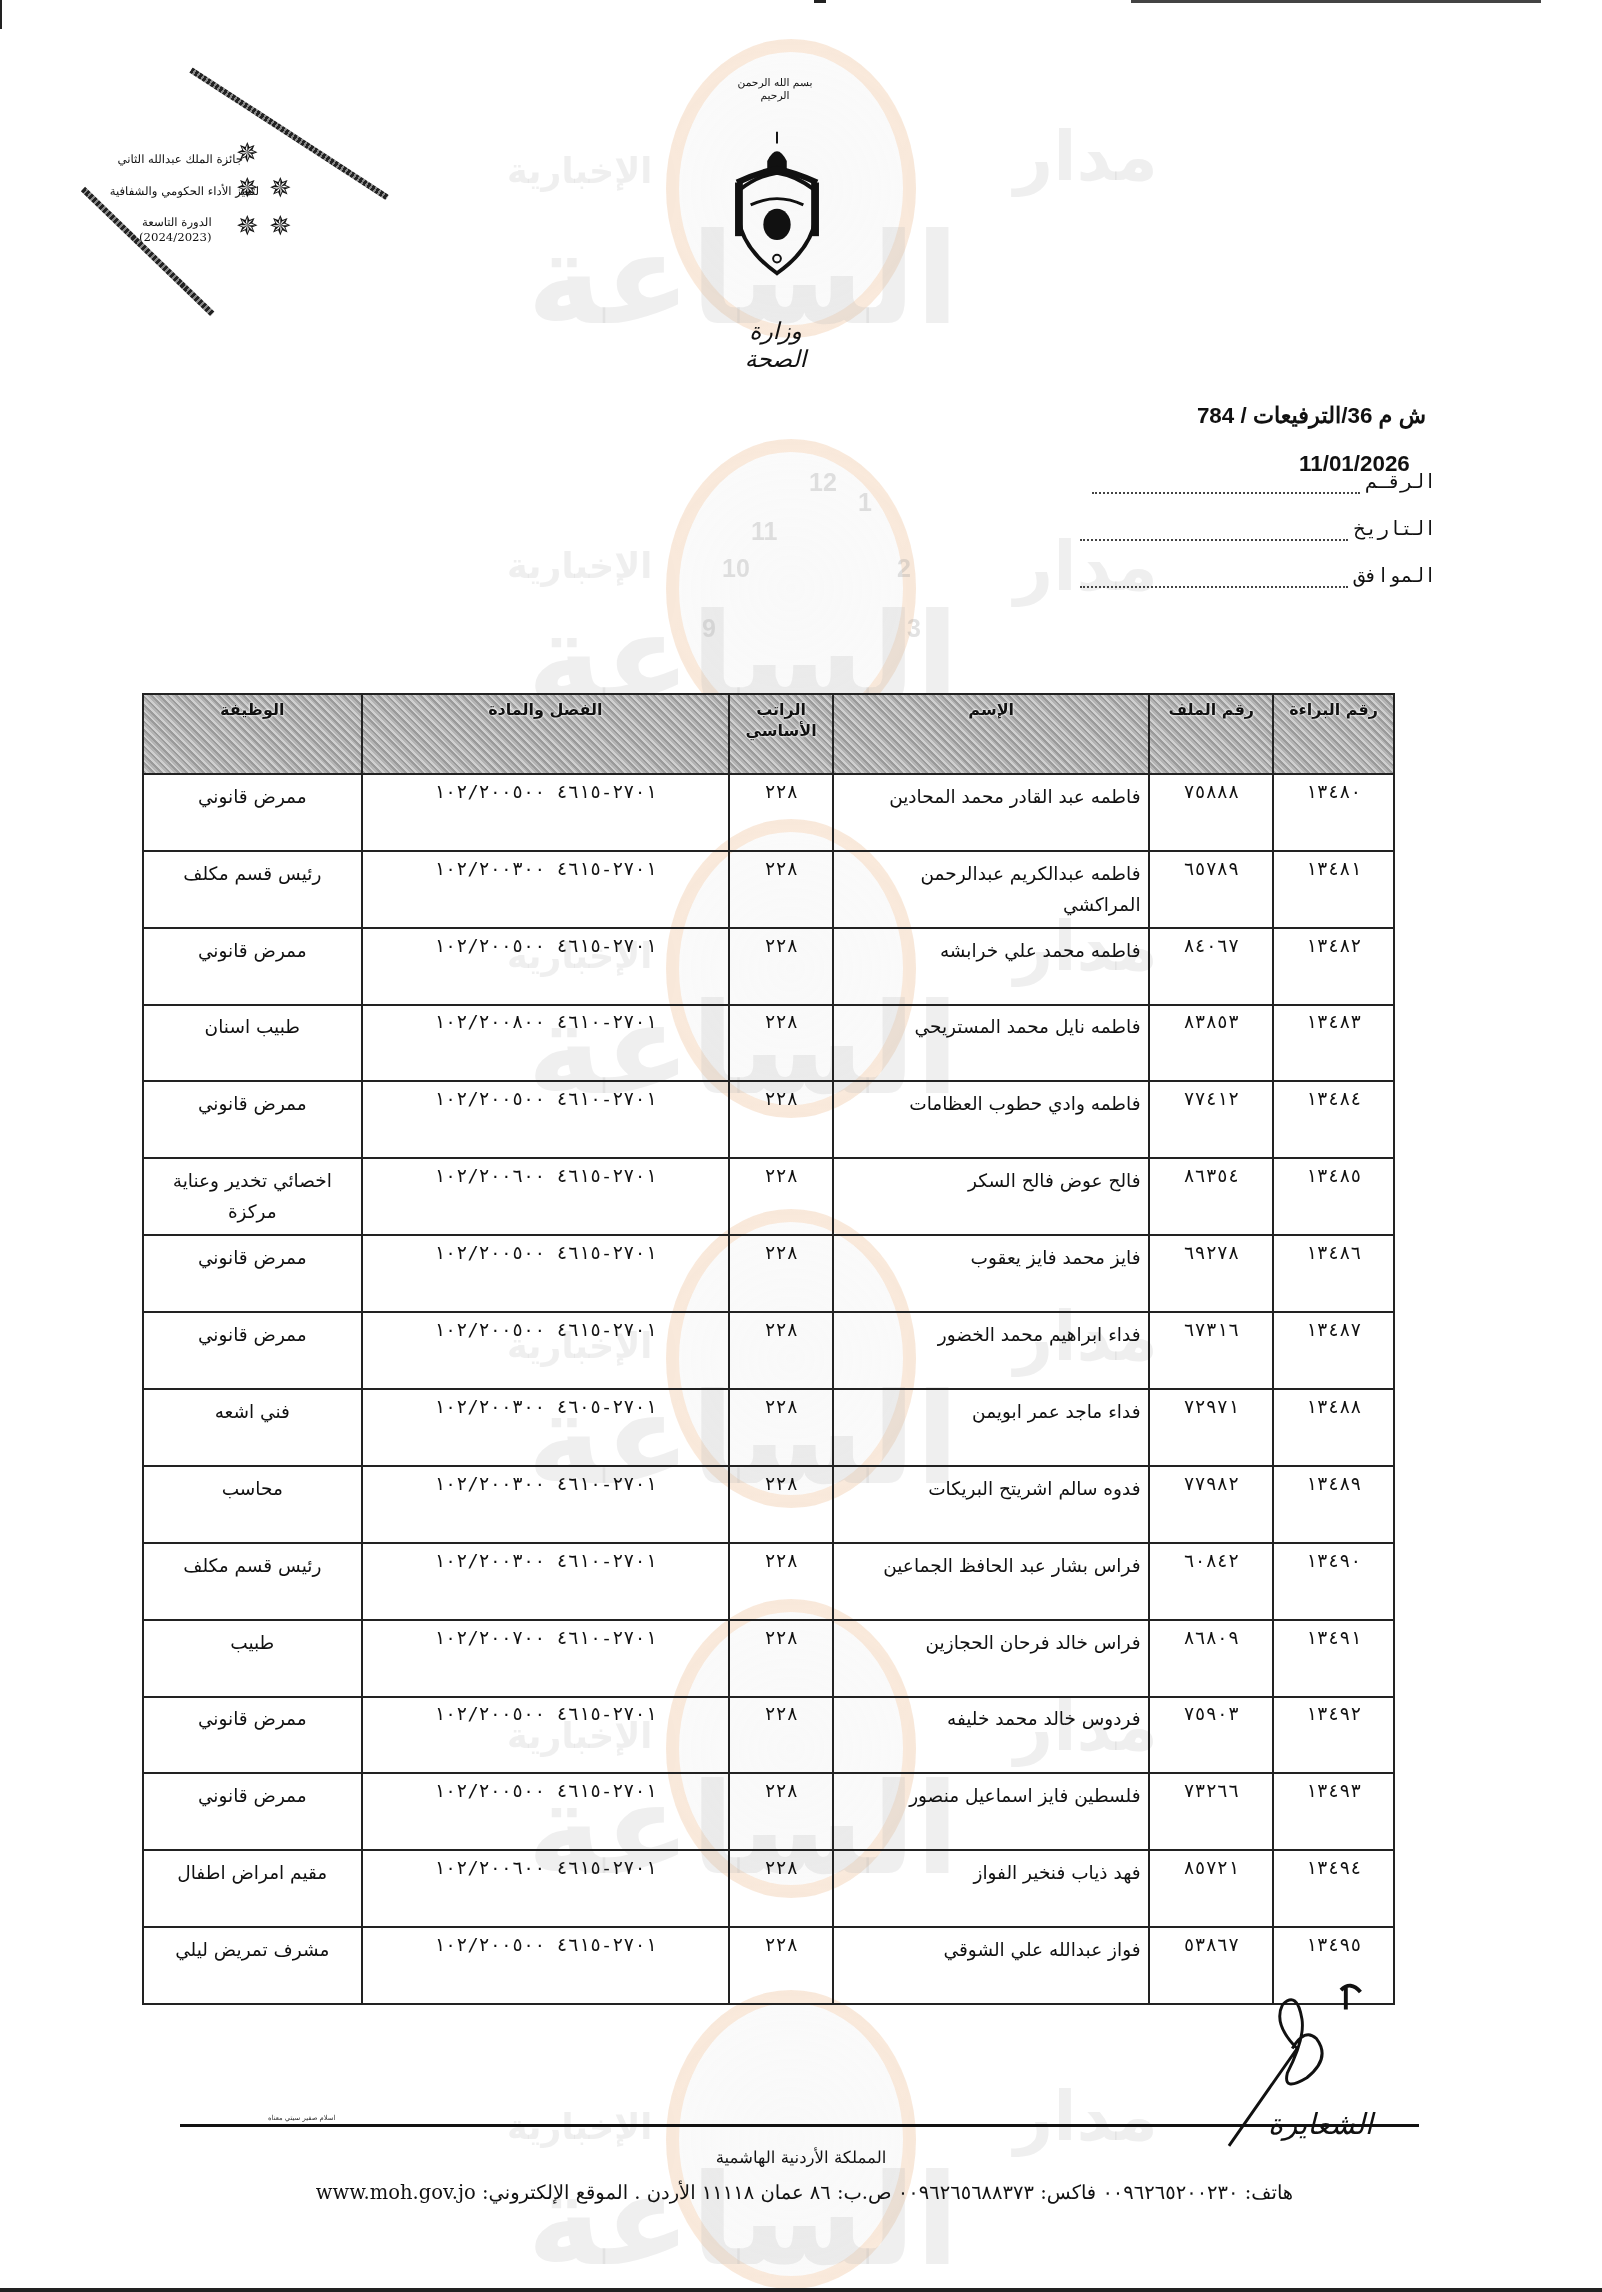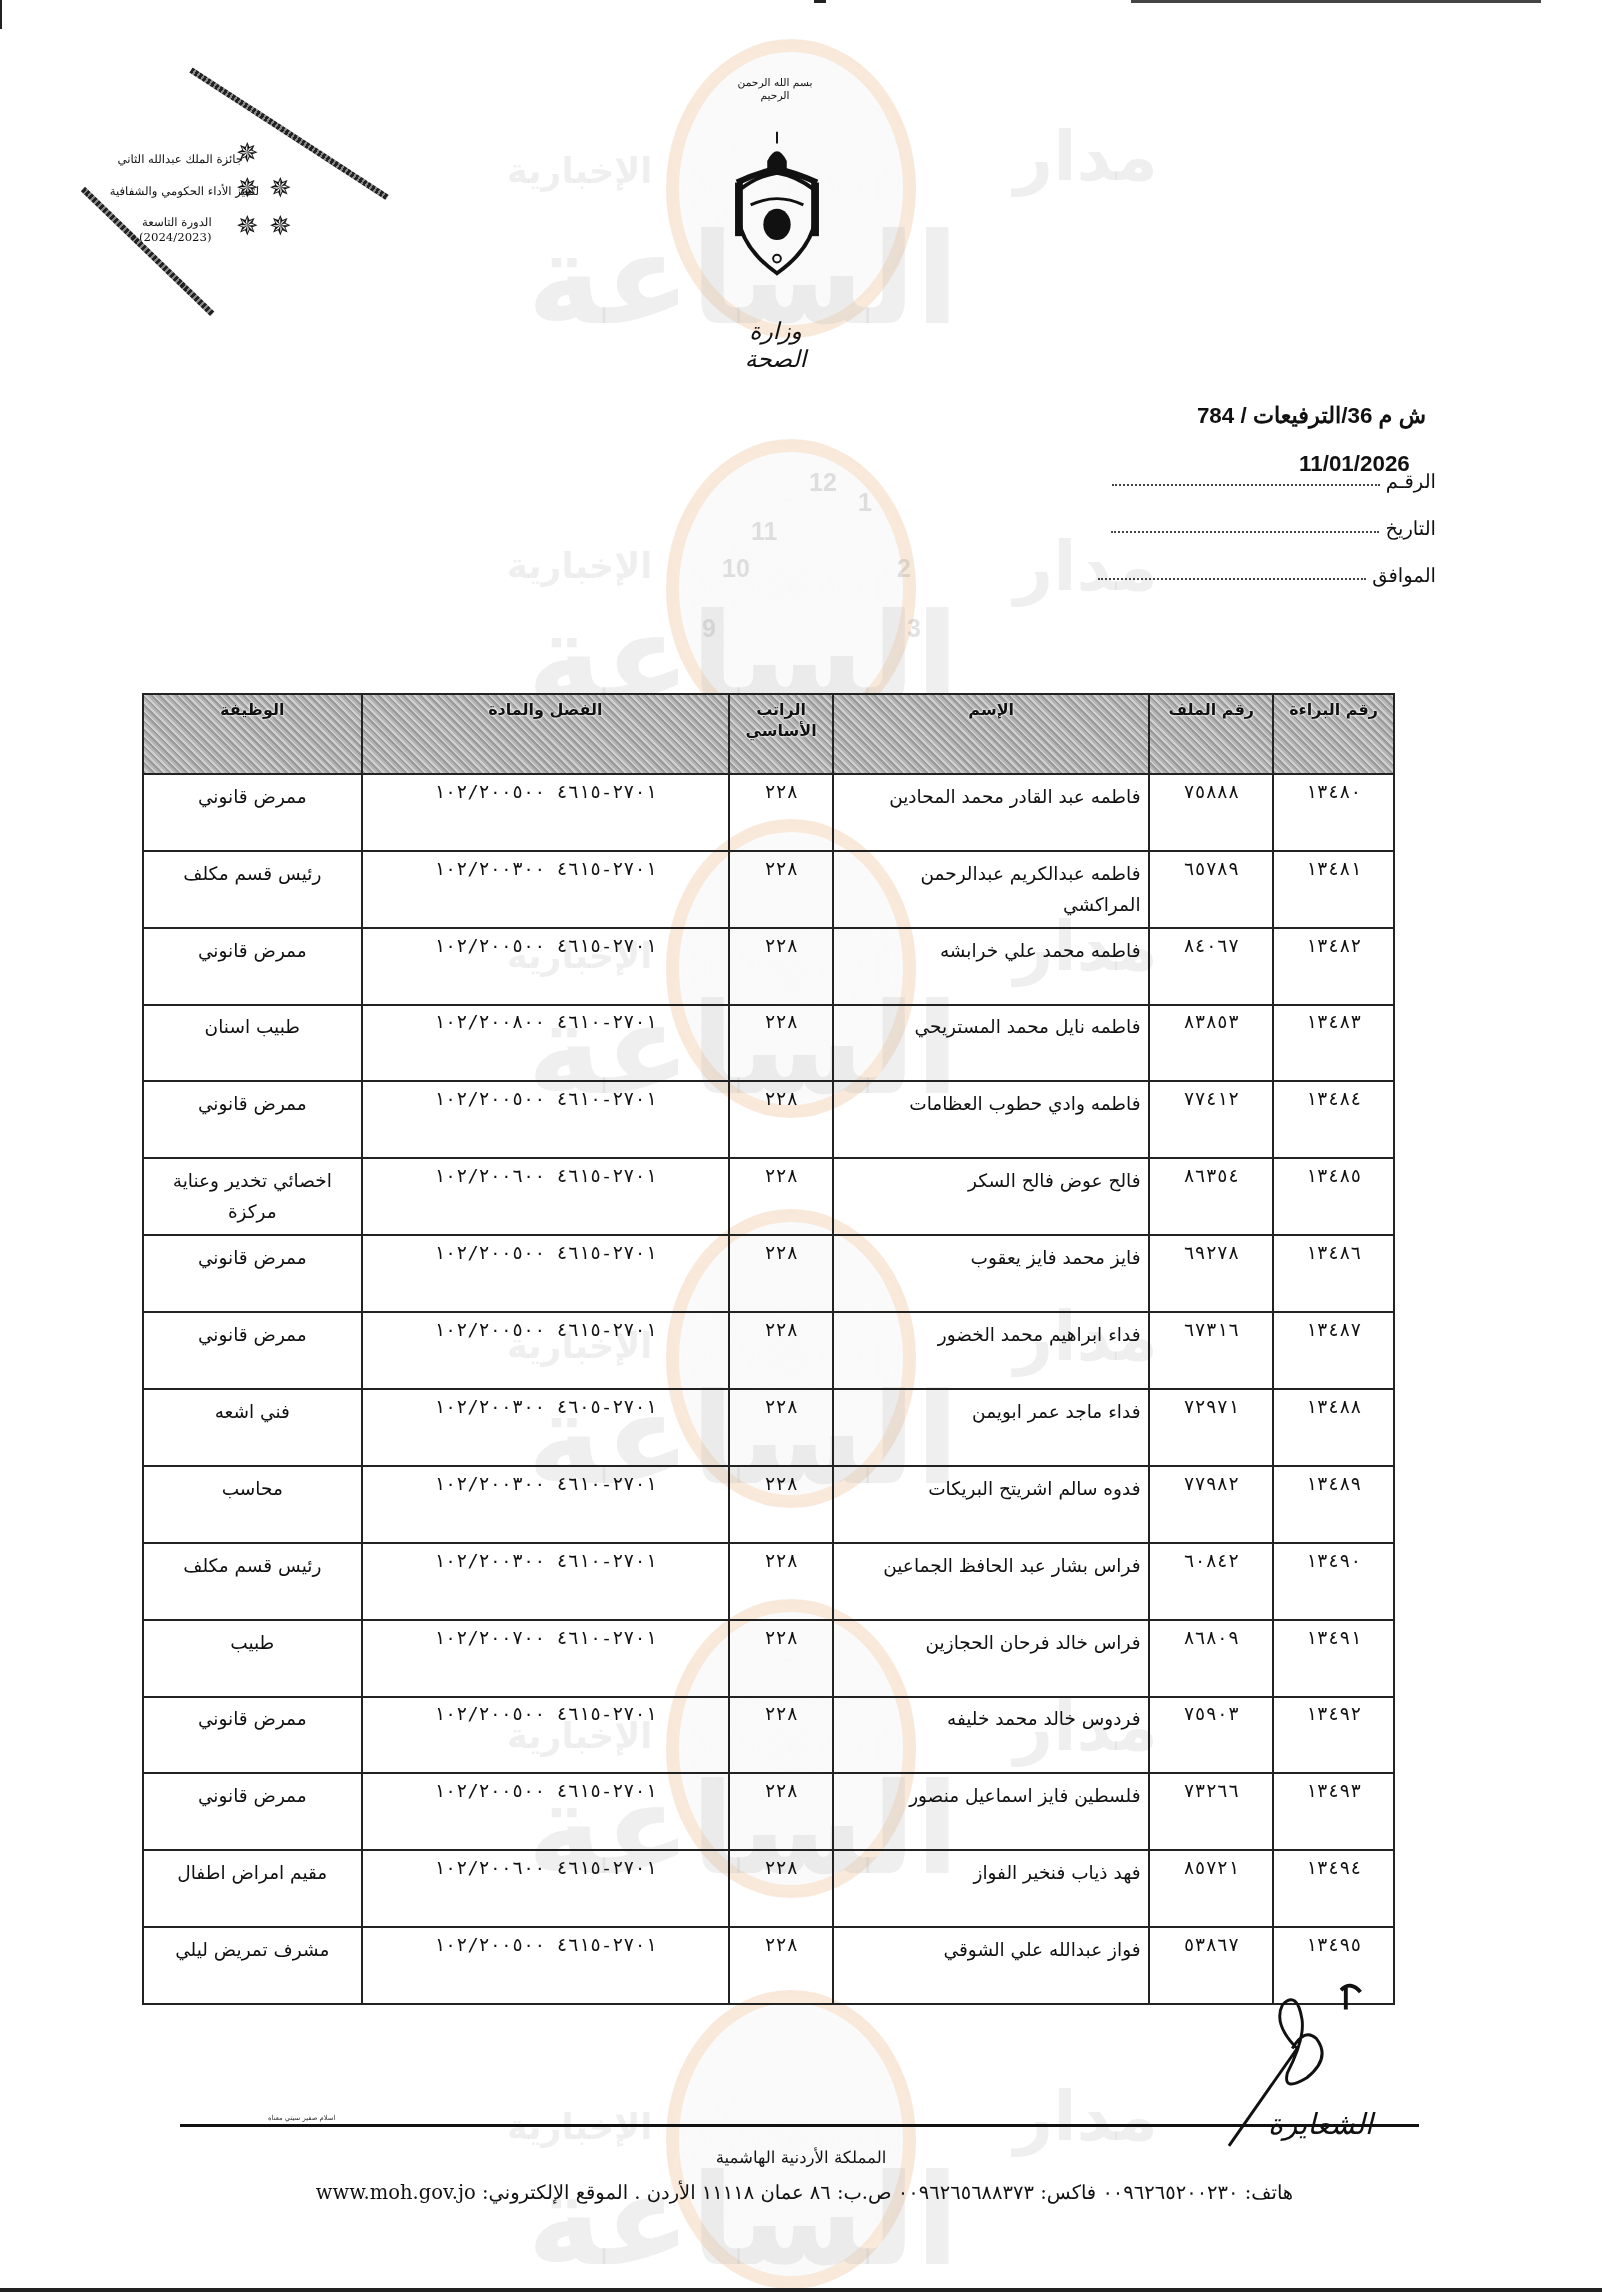--- a/index.html
+++ b/index.html
@@ -27,21 +27,21 @@
   .star { position:absolute; font-size:27px; line-height:27px; color:#111; }
 
   
   .basmala { position:absolute; left:736px; top:76px; width:78px; text-align:center; font-family:"DejaVu Serif", serif; font-size:10.7px; direction:rtl; }
   .emblem { position:absolute; left:733px; top:122px; width:88px; height:161px; }
   .ministry { position:absolute; left:722px; top:317px; width:107px; text-align:center; font-family:"DejaVu Serif", serif; font-size:23.4px; font-style:italic; direction:rtl; }
 
   
   .ref { position:absolute; right:176px; top:402px; font-family:"Liberation Sans", sans-serif; font-weight:bold; font-size:22.4px; direction:rtl; text-align:right; }
   .refdate { position:absolute; left:1271px; top:451px; font-family:"Liberation Sans", sans-serif; font-weight:bold; font-size:22.4px;margin-left:28px; }
-  .field { position:absolute; right:166px; font-family:Liberation Serif, serif; font-size:19.5px; direction:rtl; display:flex; align-items:flex-start; }
+  .field { position:absolute; right:166px; font-family:Liberation Mono, monospace; font-size:19.5px; direction:rtl; display:flex; align-items:flex-end; }
   .field .dots { display:inline-block; width:268px; border-bottom:2px dotted #444; margin-right:5.9px; height:13.7px; }
 
   
   table.grid { position:absolute; left:142px; top:693px; width:1253px; border-collapse:collapse; direction:rtl;
     font-family:"DejaVu Sans Mono", monospace; }
   table.grid th, table.grid td { border:2px solid #222; }
   table.grid th { height:73px; font-family:"DejaVu Sans", sans-serif; font-weight:bold; font-size:16px; color:#111;
     background:repeating-linear-gradient(45deg,#9a9a9a 0 2px,#cfcfcf 2px 3.9px,#b4b4b4 3.9px 5.9px);
     text-shadow:0 0 2px #fff, 0 0 2.9px #fff; line-height:21.5px; vertical-align:top; padding-top:3.9px; }
   table.grid td { height:69px; vertical-align:top; font-size:18.5px; padding:5.9px 7.8px 0 7.8px; }

